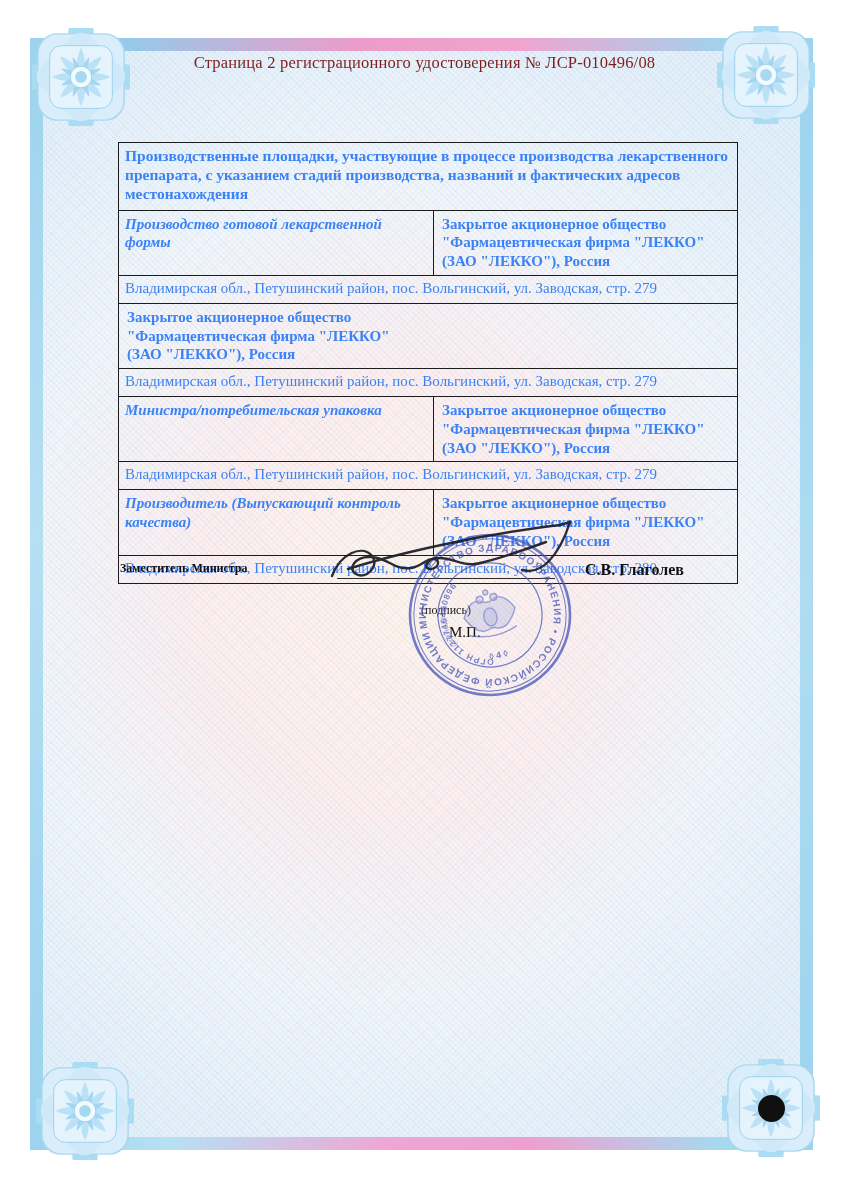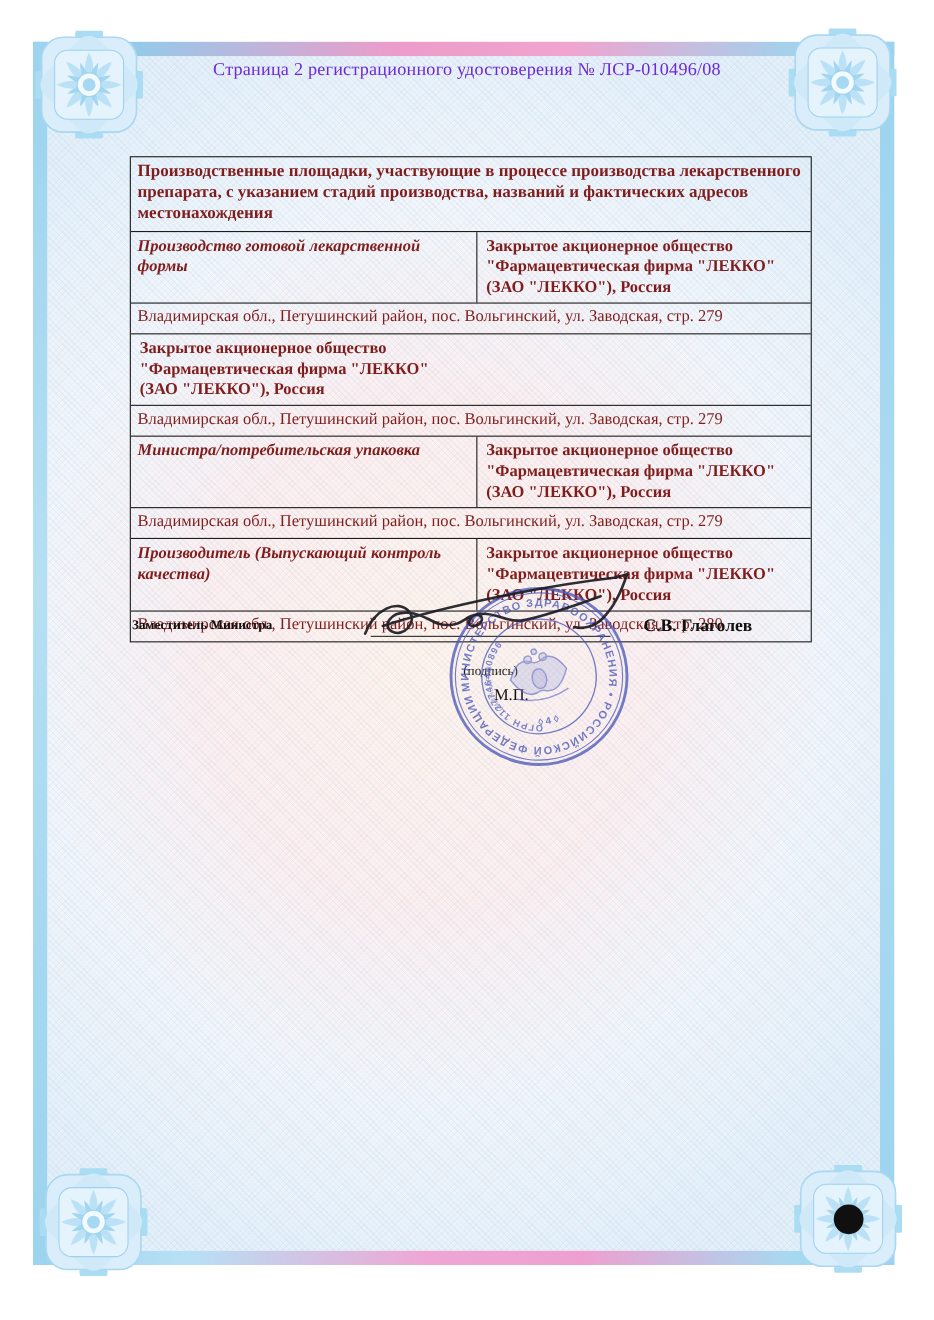--- a/index.html
+++ b/index.html
@@ -31,25 +31,25 @@
   .rosette { position:absolute; width:98px; height:98px; }
   .rosette.tl { left:32px;  top:28px; }
   .rosette.tr { left:717px; top:26px; }
   .rosette.bl { left:36px;  top:1062px; }
   .rosette.br { left:722px; top:1059px; }
   .punch-hole { position:absolute; left:758px; top:1095px; width:27px; height:27px;
     border-radius:50%; background:#101010; }
   
   .doc-header {
     position:absolute; left:0; right:0; top:53px; text-align:center;
-    font-size:16.5px; letter-spacing:.2px; color:#6d28d9;
+    font-size:16.5px; letter-spacing:.2px; color:#7f1d1d;
   }
   .tbl {
     position:absolute; left:118px; top:142px; width:620px;
-    border:1.6px solid #1c1c1c; font-size:15px; color:#7f1d1d;
+    border:1.6px solid #1c1c1c; font-size:15px; color:#3b82f6;
     background:rgba(255,255,255,0.0);
   }
   .tbl-head {
     min-height:58px; padding:4px 8px 6px 6px;
     font-weight:bold; font-size:15.5px; line-height:1.22; white-space:pre-line;
   }
   .row2 { display:flex; border-top:1.6px solid #1c1c1c; min-height:54px;font-weight:bold; }
   .cell-stage {
     width:315px; padding:4px 6px 4px 6px; font-style:italic; line-height:1.25;
     border-right:1.6px solid #1c1c1c; white-space:pre-line;

